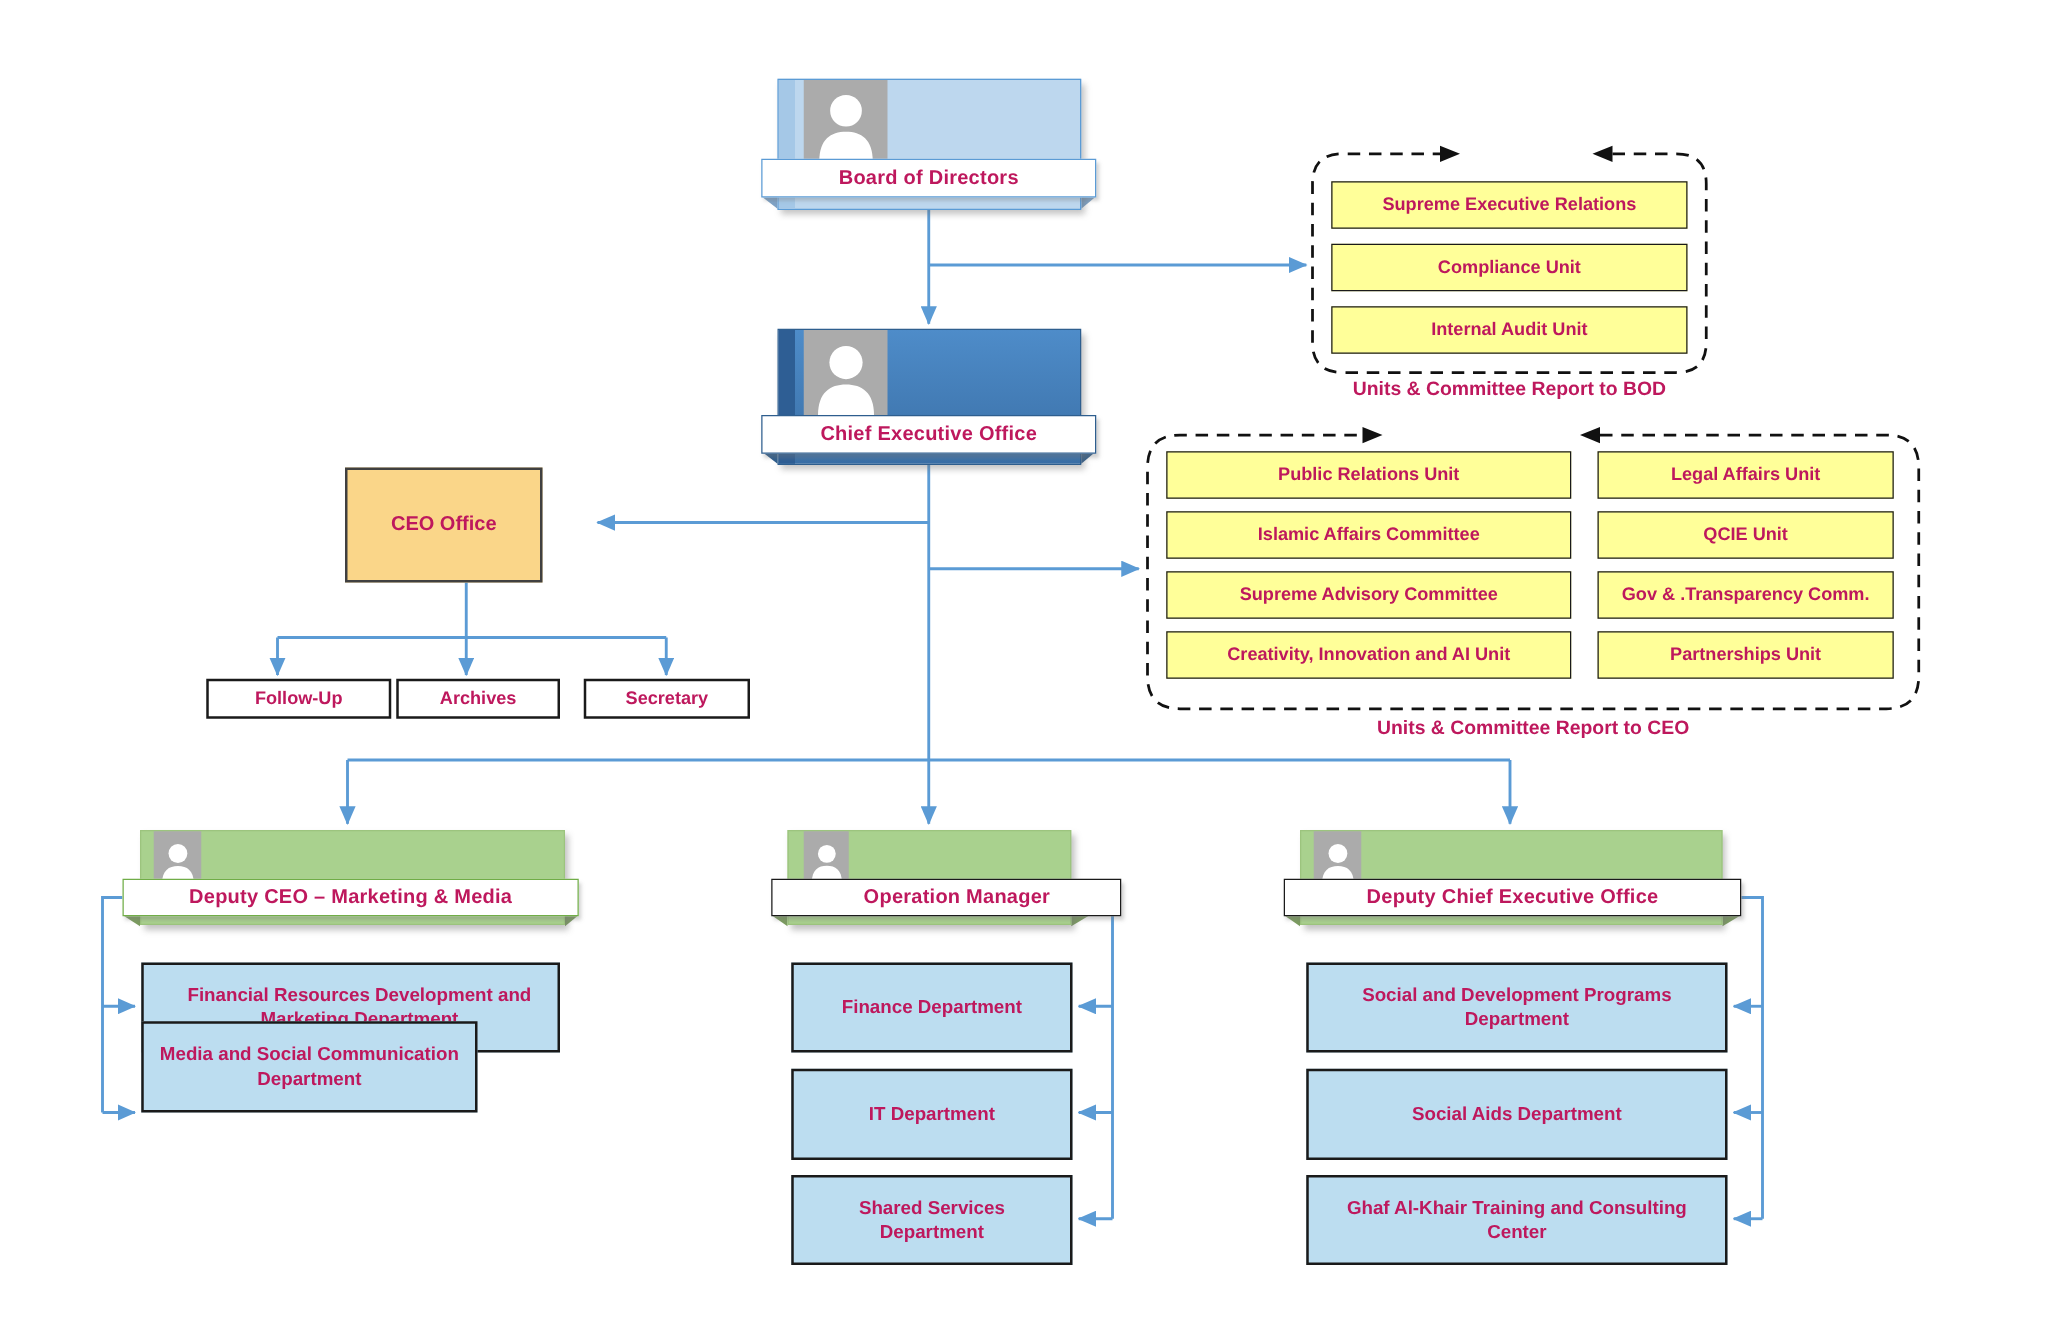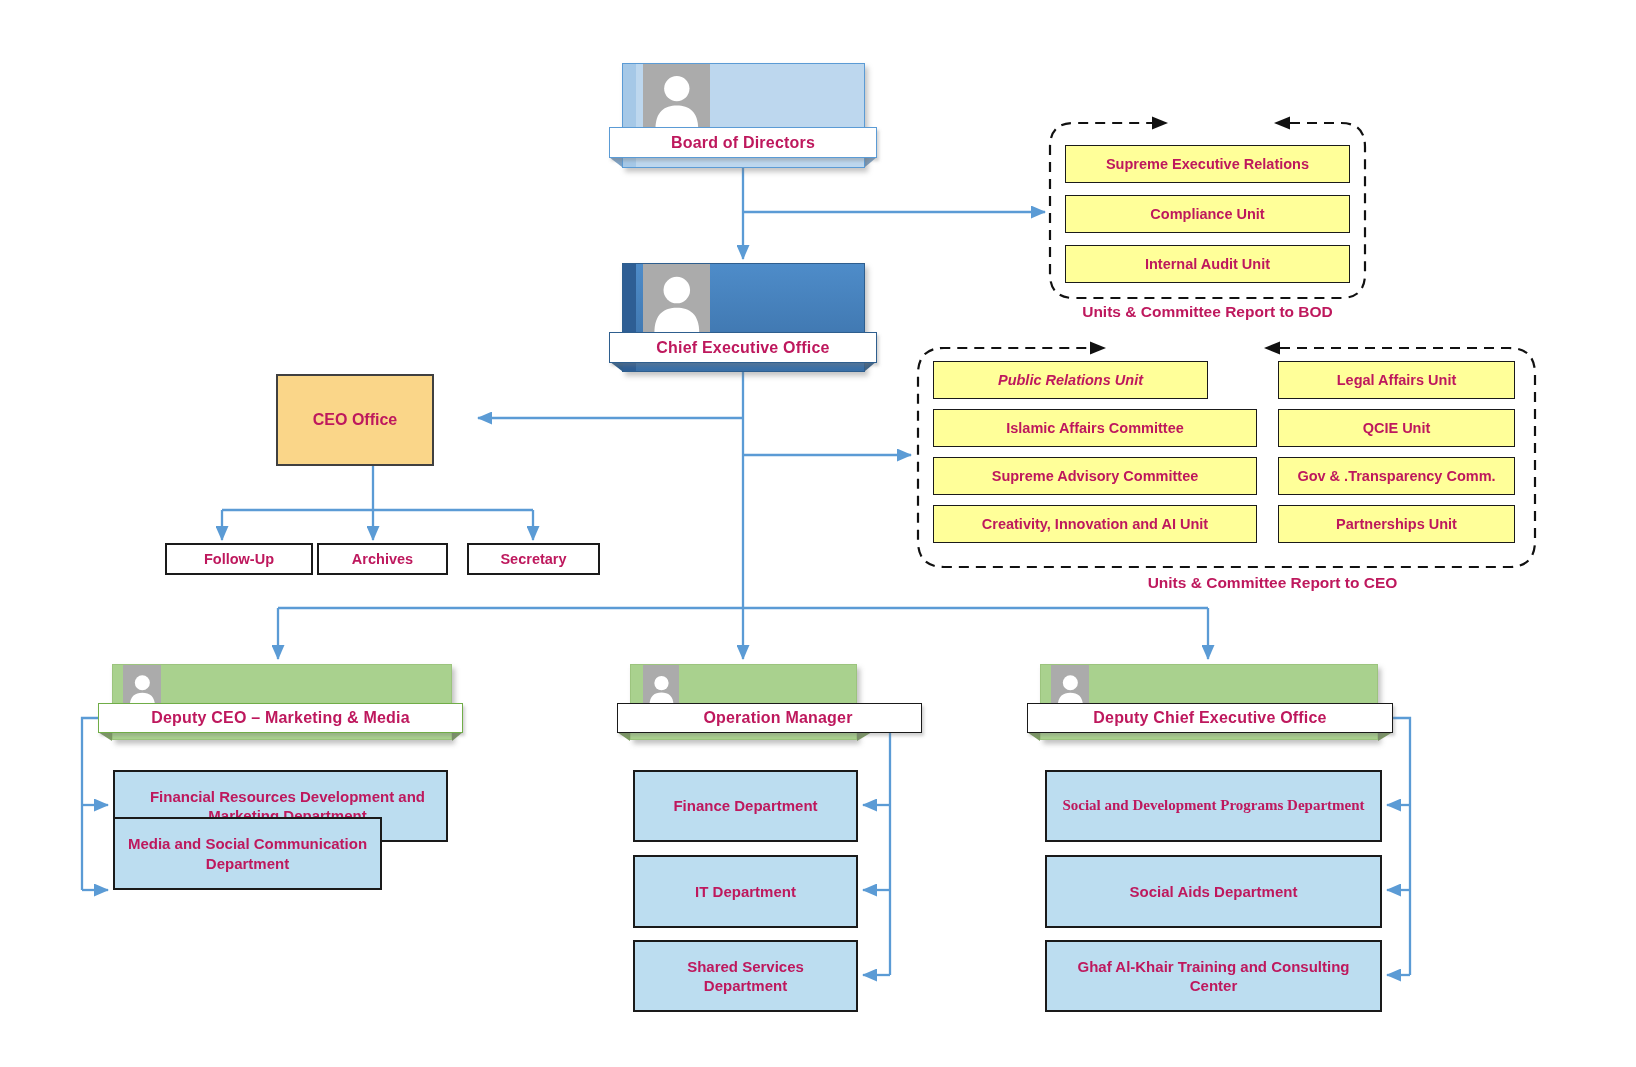--- a/index.html
+++ b/index.html
@@ -125,64 +125,64 @@
   <div class="abs box ceo-office" style="left:276px;top:374px;width:158px;height:92px;">CEO Office</div>
   <div class="abs box white-box" style="left:165px;top:543px;width:148px;height:32px;">Follow-Up</div>
   <div class="abs box white-box" style="left:317px;top:543px;width:131px;height:32px;">Archives</div>
   <div class="abs box white-box" style="left:467px;top:543px;width:133px;height:32px;">Secretary</div>
 
   <div class="abs box yellow" style="left:1065px;top:145px;width:285px;height:38px;">Supreme Executive Relations</div>
   <div class="abs box yellow" style="left:1065px;top:195px;width:285px;height:38px;">Compliance Unit</div>
   <div class="abs box yellow" style="left:1065px;top:245px;width:285px;height:38px;">Internal Audit Unit</div>
   <div class="abs caption" style="left:1040px;top:303px;width:335px;">Units &amp; Committee Report to BOD</div>
 
-  <div class="abs box yellow" style="left:933px;top:361px;width:275px;height:38px;font-style:italic;">Public Relations Unit</div>
+  <div class="abs box yellow" style="left:933px;top:361px;width:324px;height:38px;">Public Relations Unit</div>
   <div class="abs box yellow" style="left:933px;top:409px;width:324px;height:38px;">Islamic Affairs Committee</div>
   <div class="abs box yellow" style="left:933px;top:457px;width:324px;height:38px;">Supreme Advisory Committee</div>
   <div class="abs box yellow" style="left:933px;top:505px;width:324px;height:38px;">Creativity, Innovation and AI Unit</div>
   <div class="abs box yellow" style="left:1278px;top:361px;width:237px;height:38px;">Legal Affairs Unit</div>
   <div class="abs box yellow" style="left:1278px;top:409px;width:237px;height:38px;">QCIE Unit</div>
   <div class="abs box yellow" style="left:1278px;top:457px;width:237px;height:38px;">Gov &amp; .Transparency Comm.</div>
   <div class="abs box yellow" style="left:1278px;top:505px;width:237px;height:38px;">Partnerships Unit</div>
-  <div class="abs caption" style="left:964px;top:574px;width:617px;text-align:center;">Units &amp; Committee Report to CEO</div>
+  <div class="abs caption" style="left:918px;top:574px;width:617px;text-align:center;">Units &amp; Committee Report to CEO</div>
 
   <div class="abs green-body" style="left:112px;top:664px;width:340px;height:76px;">
     <div class="photo" style="left:10px;width:38px;height:44px;">
       <svg viewBox="0 0 36 40">
           <circle cx="18" cy="13.5" r="8.3" fill="#fff"></circle>
           <path d="M4 40 C4 28.5 10 24.5 18 24.5 C26 24.5 32 28.5 32 40 Z" fill="#fff"></path>
         </svg>
     </div>
   </div>
   <div class="abs banner banner-green" style="left:98px;top:703px;width:365px;height:30px;">Deputy CEO – Marketing &amp; Media</div>
 
   <div class="abs green-body" style="left:630px;top:664px;width:227px;height:76px;">
     <div class="photo" style="left:12px;width:36px;height:44px;">
       <svg viewBox="0 0 36 40">
           <circle cx="18" cy="13.5" r="8.3" fill="#fff"></circle>
           <path d="M4 40 C4 28.5 10 24.5 18 24.5 C26 24.5 32 28.5 32 40 Z" fill="#fff"></path>
         </svg>
     </div>
   </div>
-  <div class="abs banner banner-dark" style="left:617px;top:703px;width:305px;height:30px;padding-left:17px;">Operation Manager</div>
+  <div class="abs banner banner-dark" style="left:617px;top:703px;width:280px;height:30px;padding-left:17px;">Operation Manager</div>
 
   <div class="abs green-body" style="left:1040px;top:664px;width:338px;height:76px;">
     <div class="photo" style="left:10px;width:38px;height:44px;">
       <svg viewBox="0 0 36 40">
           <circle cx="18" cy="13.5" r="8.3" fill="#fff"></circle>
           <path d="M4 40 C4 28.5 10 24.5 18 24.5 C26 24.5 32 28.5 32 40 Z" fill="#fff"></path>
         </svg>
     </div>
   </div>
   <div class="abs banner banner-dark" style="left:1027px;top:703px;width:366px;height:30px;">Deputy Chief Executive Office</div>
 
   <div class="abs box dept" style="left:113px;top:770px;width:335px;height:72px;padding-left:24px;">Financial Resources Development and Marketing Department</div>
   <div class="abs box dept" style="left:113px;top:817px;width:269px;height:73px;">Media and Social Communication Department</div>
 
   <div class="abs box dept" style="left:633px;top:770px;width:225px;height:72px;">Finance Department</div>
   <div class="abs box dept" style="left:633px;top:855px;width:225px;height:73px;">IT Department</div>
   <div class="abs box dept" style="left:633px;top:940px;width:225px;height:72px;">Shared Services Department</div>
 
-  <div class="abs box dept" style="left:1045px;top:770px;width:337px;height:72px;font-family:Liberation Serif, serif;">Social and Development Programs Department</div>
+  <div class="abs box dept" style="left:1045px;top:770px;width:337px;height:72px;">Social and Development Programs Department</div>
   <div class="abs box dept" style="left:1045px;top:855px;width:337px;height:73px;">Social Aids Department</div>
   <div class="abs box dept" style="left:1045px;top:940px;width:337px;height:72px;">Ghaf Al-Khair Training and Consulting Center</div>
 
 </div>
 
 </body></html>

